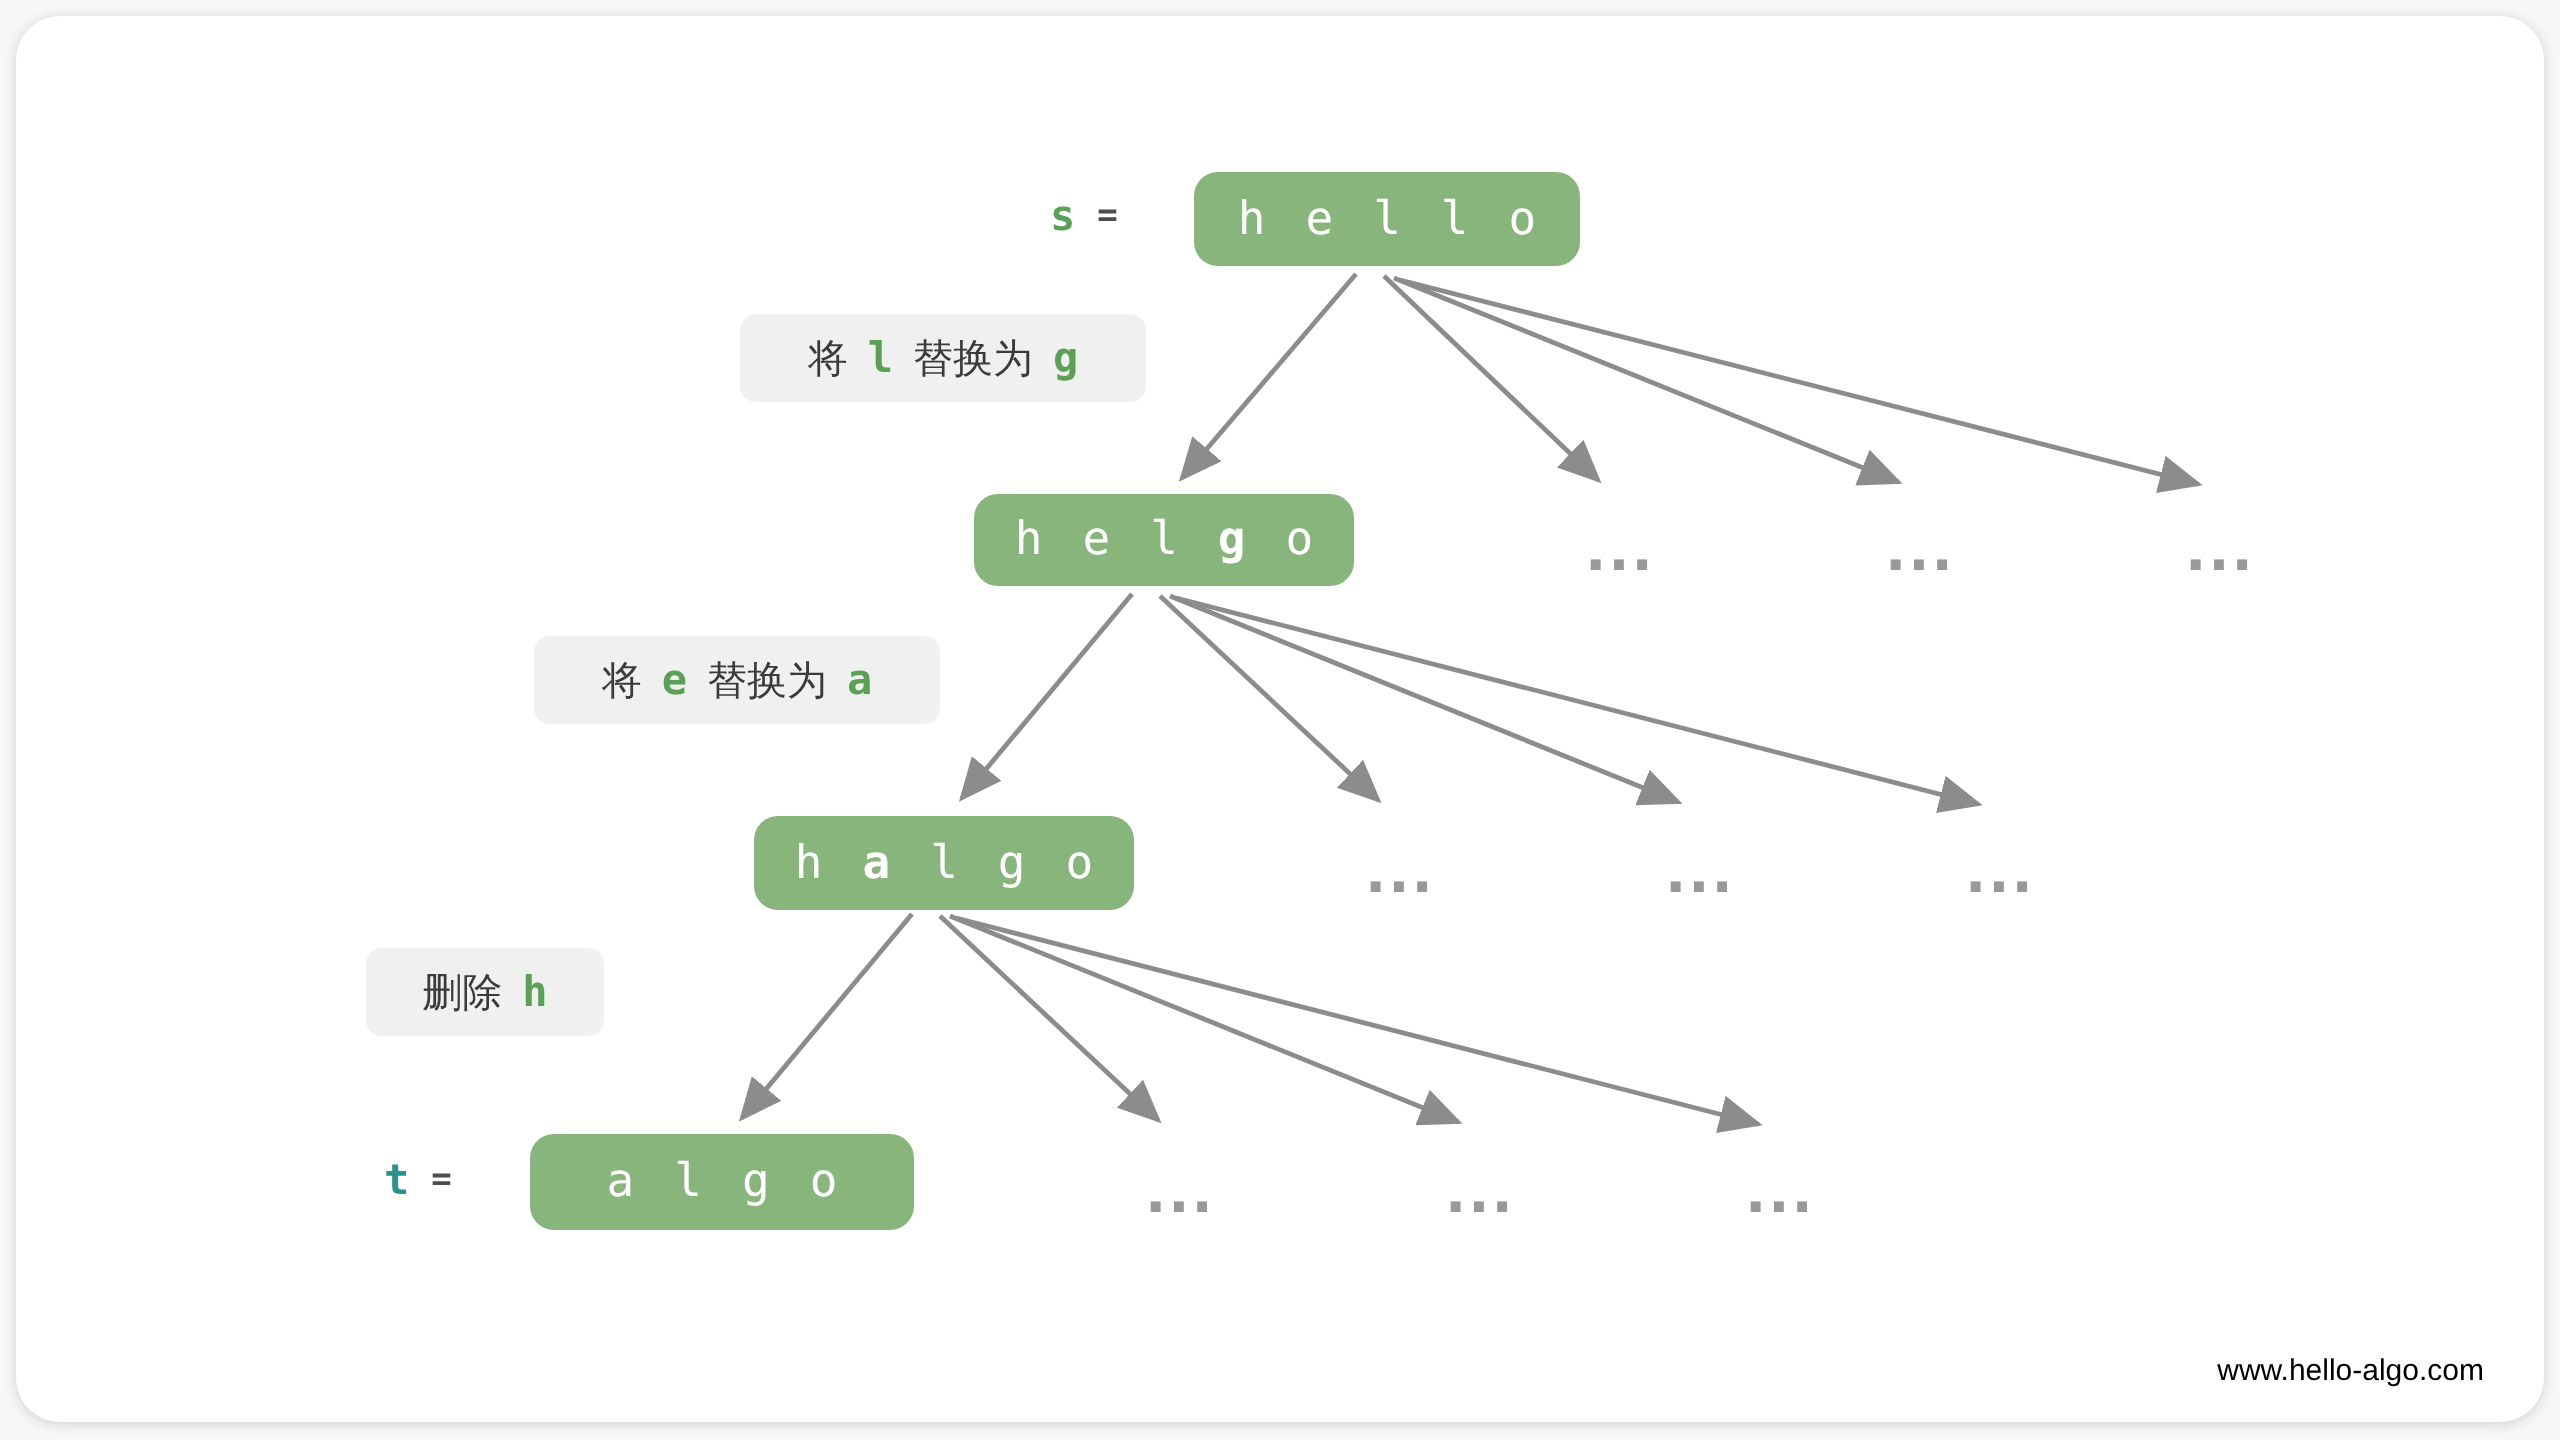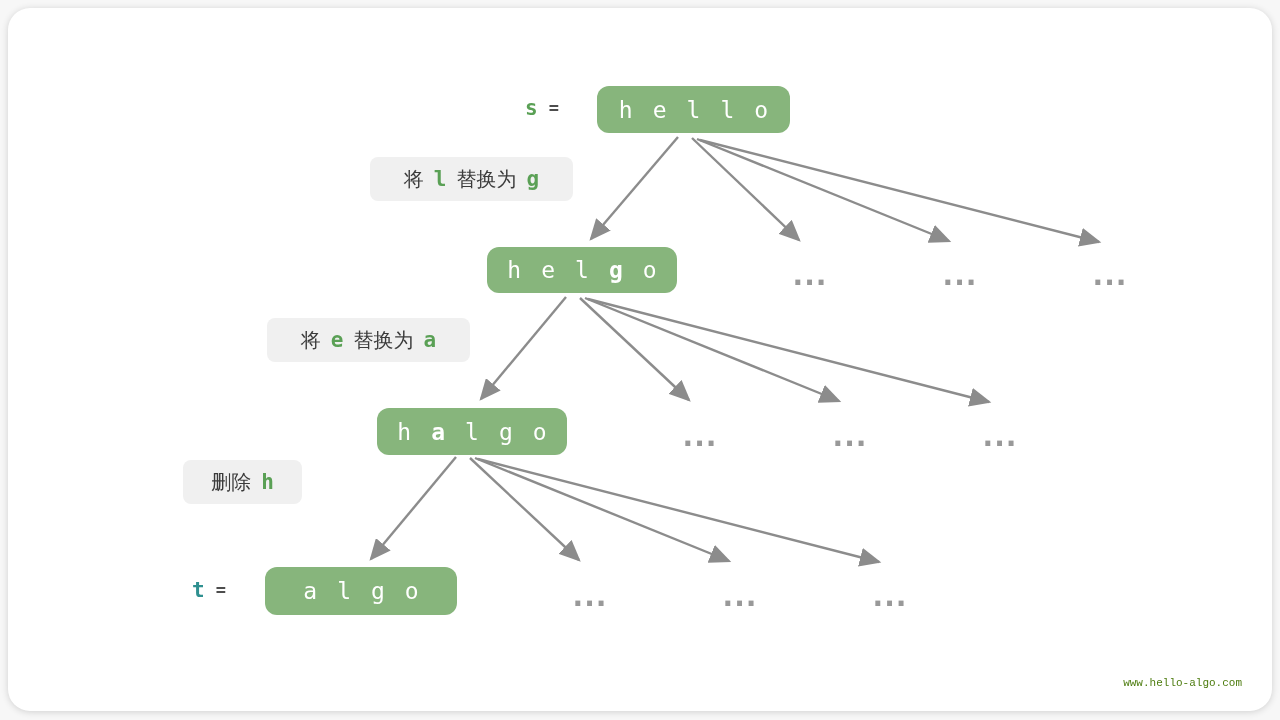--- a/index.html
+++ b/index.html
@@ -46,22 +46,22 @@
   }
 
   .dots {
     position:absolute; width:48px; text-align:center;
     font-size:28px; font-weight:bold; color:#999999; letter-spacing:1px;
     font-family:"DejaVu Sans","Liberation Sans",sans-serif;
   }
 
   .watermark {
     position:absolute; left:1062px; top:677px; width:180px; text-align:right;
-    font-family:Liberation Mono, monospace;
-    font-size:11px; color:#4d7c0f;
+    font-family:Liberation Sans, sans-serif;
+    font-size:15px; color:#000000;
   }
 </style>
 </head>
 <body>
 
 <div class="card"></div>
 
 <div class="stage">
 
   <svg class="arrows" width="1280" height="720" viewBox="0 0 1280 720">
@@ -129,21 +129,21 @@
     <span class="ch">h</span>
     <span class="ch bold">a</span>
     <span class="ch">l</span>
     <span class="ch">g</span>
     <span class="ch">o</span>
   </div>
   <div class="dots" style="left:676px; top:420px;">...</div>
   <div class="dots" style="left:826px; top:420px;">...</div>
   <div class="dots" style="left:976px; top:420px;">...</div>
 
-  <div class="steplabel" style="left:183px; top:460px; width:119px; height:44px;">
+  <div class="steplabel" style="left:183px; top:474px; width:119px; height:44px;">
     <span>删除</span>
     <span class="code">h</span>
   </div>
 
   <div class="vareq" style="left:192px; top:578px;">
     <span class="varname teal">t</span>
     <span class="eq">=</span>
   </div>
   <div class="node" style="left:265px; top:567px; width:192px; height:48px;">
     <span class="ch">a</span>

